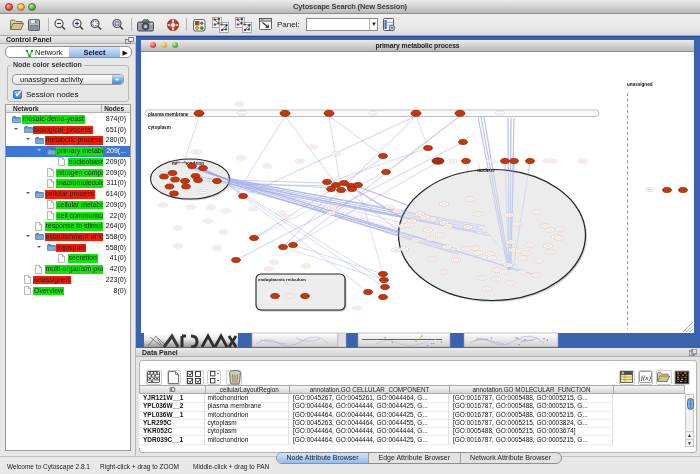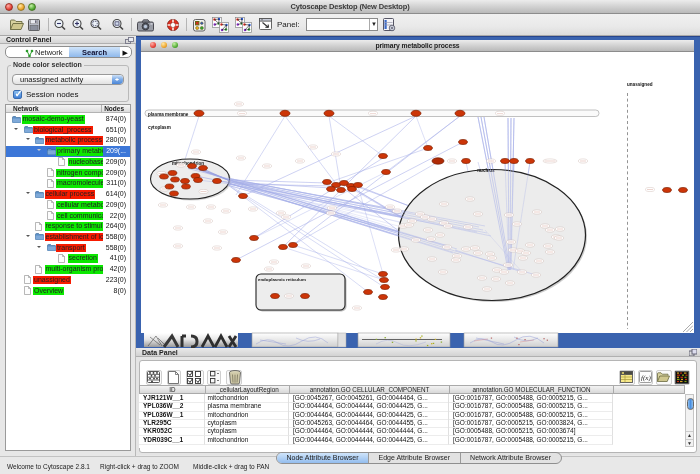--- a/index.html
+++ b/index.html
@@ -92,21 +92,21 @@
 #seg div:last-child { border-right:none; }
 #statusline { left:0; top:456px; width:700px; height:1px; background:#c2c2c2; }
 .sbar { font-size:6.5px; color:#222; top:463px; }
 </style>
 </head>
 <body>
 <div class="abs" id="titlebar">
   <div class="tl" id="tl-r"></div>
     <div class="tl" id="tl-y"></div>
     <div class="tl" id="tl-g"></div>
-  <div class="title">Cytoscape Desktop (New Desktop)</div>
+  <div class="title">Cytoscape Search (New Session)</div>
 </div>
 
 <div class="abs" id="toolbar">
   <svg style="left:0;top:2px" width="700" height="19" viewBox="0 0 700 19">
       <g transform="translate(10,3)">
         <path d="M0.5 10.5 L0.5 2 Q0.5 1 1.5 1 L4.5 1 L6 2.5 L12 2.5 L12 4" fill="#d8d2a0" stroke="#6a6a40" stroke-width="0.9"></path>
         <path d="M0.5 10.5 L3 4.5 L13.5 4.5 L11 10.5 Z" fill="#cfc78e" stroke="#6a6a40" stroke-width="0.9"></path>
       </g>
       <g transform="translate(28,3)">
         <rect x="0.5" y="0.5" width="11" height="11" rx="1" fill="#b8bcc8" stroke="#555"></rect>
@@ -215,21 +215,21 @@
   </div>
 <div class="abs" id="leftbody">
   <div id="tabctl">
     <svg style="position:absolute;left:19px;top:2px" width="9" height="9" viewBox="0 0 9 9">
         <circle cx="2" cy="2" r="1.3" fill="#2a9a2a"></circle>
         <circle cx="7" cy="2" r="1.3" fill="#2a9a2a"></circle>
         <circle cx="4.5" cy="7" r="1.3" fill="#2a9a2a"></circle>
         <path d="M2 2 L4.5 7 L7 2" stroke="#2a9a2a" stroke-width="1" fill="none"></path>
       </svg>
     <div class="net">Network</div>
-    <div class="mos">Search</div>
+    <div class="mos">Select</div>
     <div class="arr">▶</div>
   </div>
   <div id="groupbox"></div>
   <div id="grouplbl">Node color selection</div>
   <div id="combo">
       <div class="txt">unassigned activity</div>
       <div class="btn"></div>
     </div>
   <div id="chk"></div>
     <div id="chklbl">Session nodes</div>

